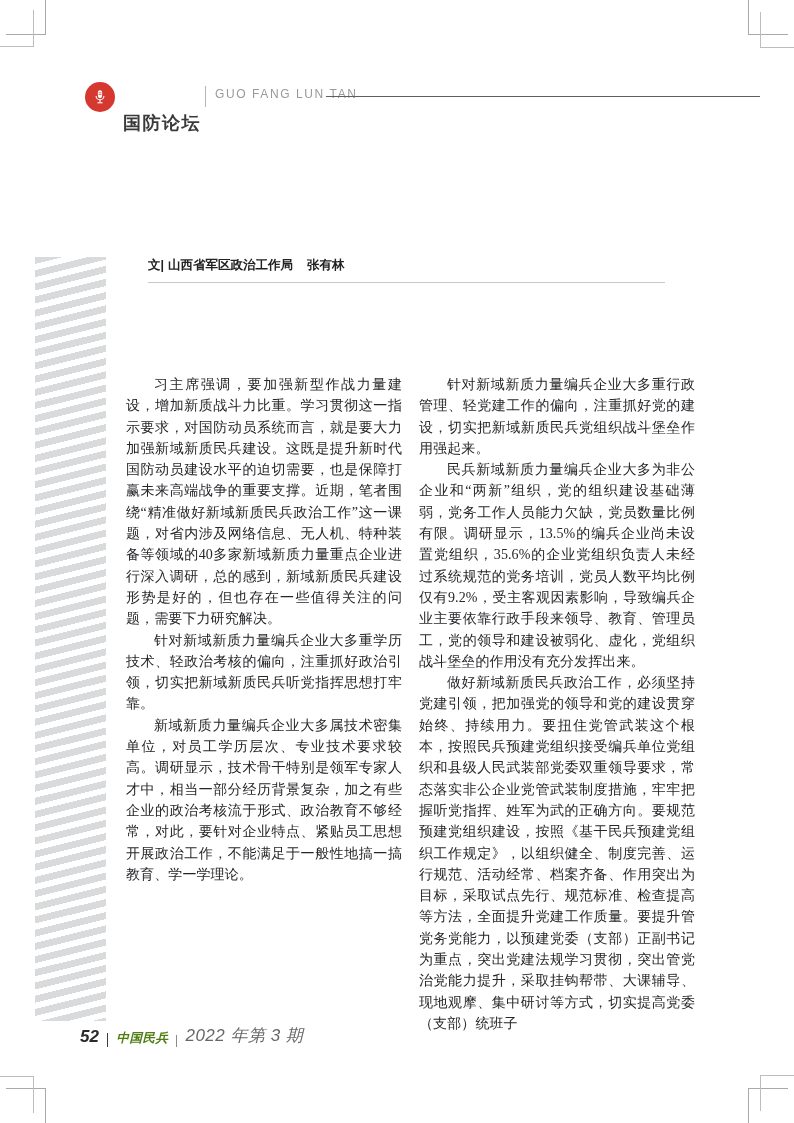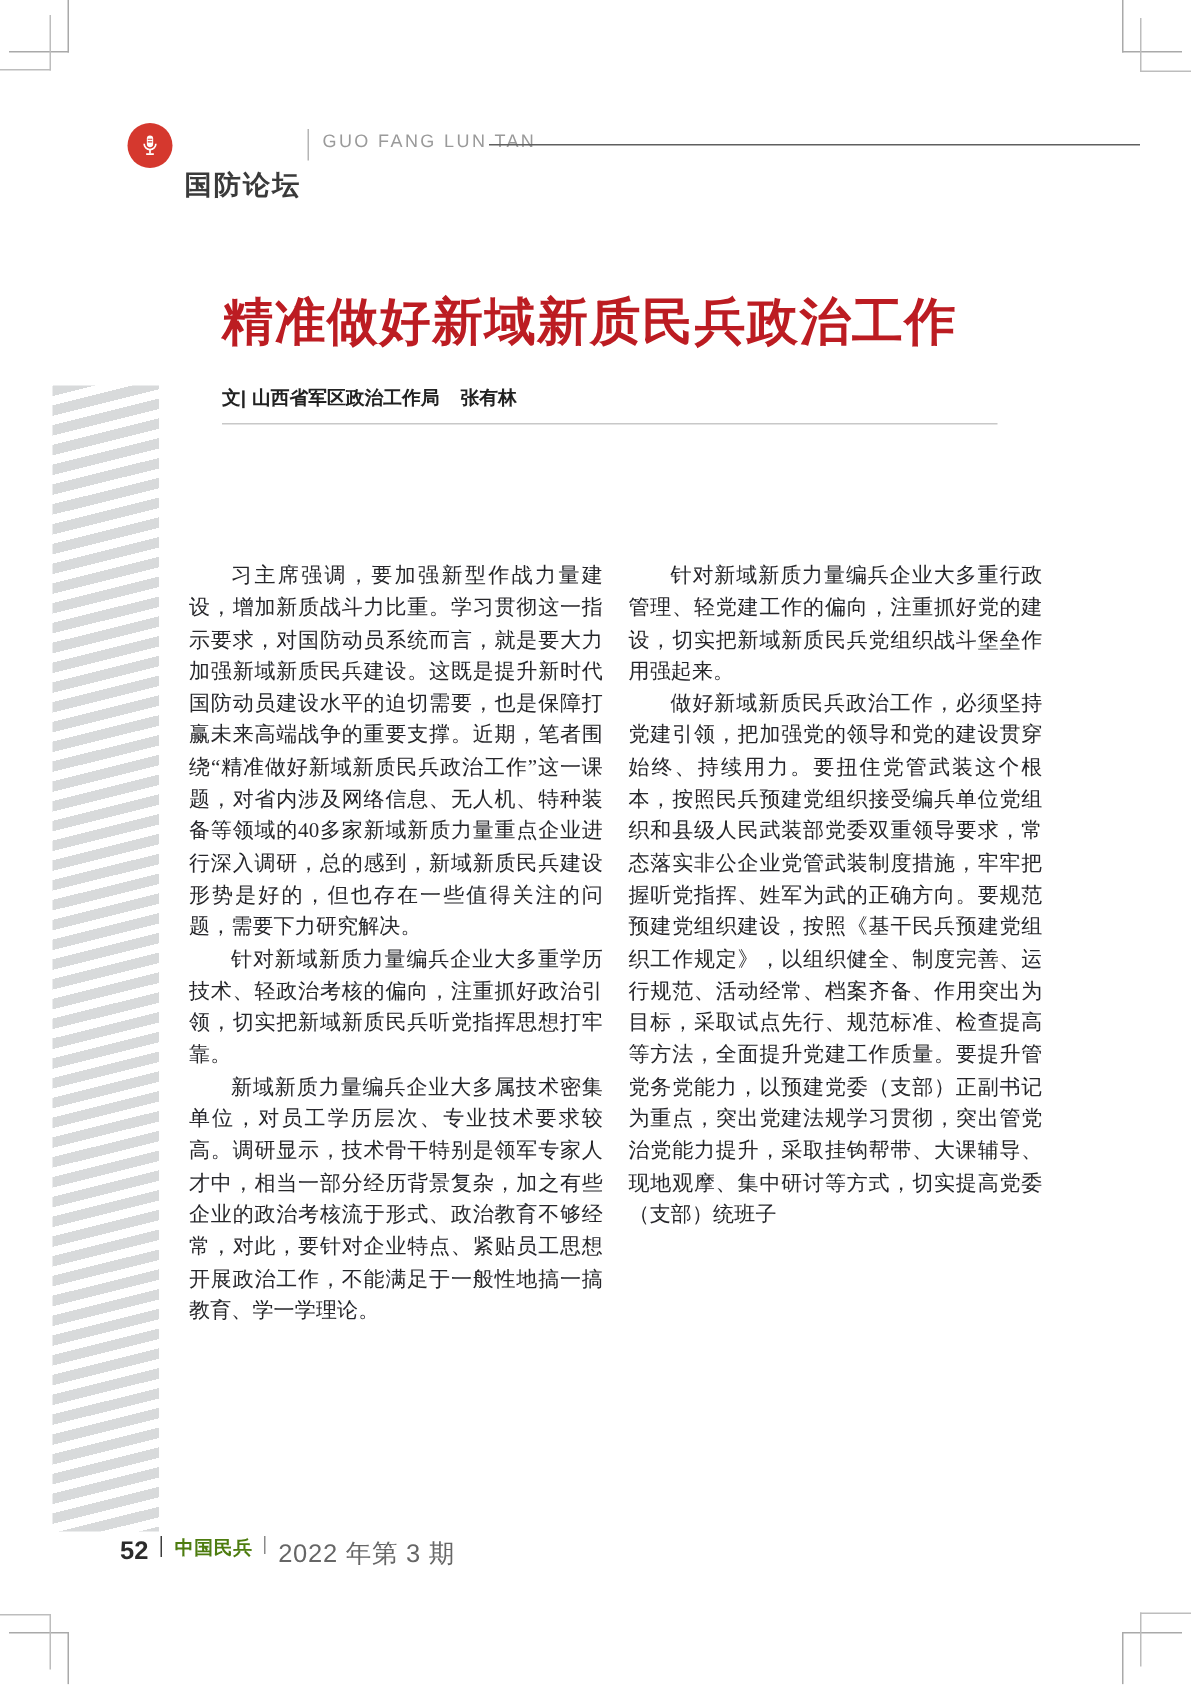--- a/index.html
+++ b/index.html
@@ -40,21 +40,21 @@
 
   
   .columns{position:absolute;left:126px;top:374px;width:570px;display:flex;gap:17px;}
   .col{width:276px;}
   .col p{margin:0;font-family:"Liberation Serif","DejaVu Serif",serif;
          font-size:14px;line-height:21.3px;color:#26262a;
          text-align:justify;text-indent:2em;letter-spacing:0.1px;}
   .col p.no-indent{text-indent:0;}
 
   
-  .footer{position:absolute;left:80px;top:1024px;display:flex;align-items:flex-start;gap:8px;}
+  .footer{position:absolute;left:80px;top:1024px;display:flex;align-items:flex-end;gap:8px;font-style:italic;}
   .pageno{font-size:17px;font-weight:bold;color:#2b2b2b;}
   .fsep{display:inline-block;width:1.5px;height:14px;background:#3c3c3c;}
   .fsep2{display:inline-block;width:1px;height:12px;background:#8a8a8a;}
   .mag{font-size:12.5px;font-weight:bold;color:#4d7c0f;letter-spacing:0.5px;}
   .issue{font-size:17px;color:#666;letter-spacing:0.5px;}
 </style>
 </head>
 <body>
 
 <div class="page">
@@ -78,34 +78,34 @@
       <path d="M6.8 10.5 a5.2 5.2 0 0 0 10.4 0" fill="none" stroke="#ffffff" stroke-width="1.5"></path>
       <line x1="12" y1="15.8" x2="12" y2="19" stroke="#ffffff" stroke-width="1.5"></line>
       <line x1="8.6" y1="19.7" x2="15.4" y2="19.7" stroke="#ffffff" stroke-width="1.5"></line>
     </svg>
   </div>
   <div class="logo-cn">国防论坛</div>
   <div class="logo-sep"></div>
   <div class="logo-en">GUO FANG LUN TAN</div>
   <div class="header-rule"></div>
 
-  <h1 class="title">精准做好新域新质民兵政治工作</h1>
   <div class="byline">
     <span class="byline-label">文|</span><span class="byline-org">山西省军区政治工作局</span><span class="byline-name">张有林</span>
   </div>
   <div class="byline-rule"></div>
 
   <div class="columns">
     <div class="col">
       <p>习主席强调，要加强新型作战力量建设，增加新质战斗力比重。学习贯彻这一指示要求，对国防动员系统而言，就是要大力加强新域新质民兵建设。这既是提升新时代国防动员建设水平的迫切需要，也是保障打赢未来高端战争的重要支撑。近期，笔者围绕“精准做好新域新质民兵政治工作”这一课题，对省内涉及网络信息、无人机、特种装备等领域的40多家新域新质力量重点企业进行深入调研，总的感到，新域新质民兵建设形势是好的，但也存在一些值得关注的问题，需要下力研究解决。</p>
       <p>针对新域新质力量编兵企业大多重学历技术、轻政治考核的偏向，注重抓好政治引领，切实把新域新质民兵听党指挥思想打牢靠。</p>
       <p>新域新质力量编兵企业大多属技术密集单位，对员工学历层次、专业技术要求较高。调研显示，技术骨干特别是领军专家人才中，相当一部分经历背景复杂，加之有些企业的政治考核流于形式、政治教育不够经常，对此，要针对企业特点、紧贴员工思想开展政治工作，不能满足于一般性地搞一搞教育、学一学理论。</p>
     </div>
     <div class="col">
       <p>针对新域新质力量编兵企业大多重行政管理、轻党建工作的偏向，注重抓好党的建设，切实把新域新质民兵党组织战斗堡垒作用强起来。</p>
+      <p>民兵新域新质力量编兵企业大多为非公企业和“两新”组织，党的组织建设基础薄弱，党务工作人员能力欠缺，党员数量比例有限。调研显示，13.5%的编兵企业尚未设置党组织，35.6%的企业党组织负责人未经过系统规范的党务培训，党员人数平均比例仅有9.2%，受主客观因素影响，导致编兵企业主要依靠行政手段来领导、教育、管理员工，党的领导和建设被弱化、虚化，党组织战斗堡垒的作用没有充分发挥出来。</p>
       <p>做好新域新质民兵政治工作，必须坚持党建引领，把加强党的领导和党的建设贯穿始终、持续用力。要扭住党管武装这个根本，按照民兵预建党组织接受编兵单位党组织和县级人民武装部党委双重领导要求，常态落实非公企业党管武装制度措施，牢牢把握听党指挥、姓军为武的正确方向。要规范预建党组织建设，按照《基干民兵预建党组织工作规定》，以组织健全、制度完善、运行规范、活动经常、档案齐备、作用突出为目标，采取试点先行、规范标准、检查提高等方法，全面提升党建工作质量。要提升管党务党能力，以预建党委（支部）正副书记为重点，突出党建法规学习贯彻，突出管党治党能力提升，采取挂钩帮带、大课辅导、现地观摩、集中研讨等方式，切实提高党委（支部）统班子</p>
     </div>
   </div>
 
   <div class="footer">
     <span class="pageno">52</span>
     <span class="fsep"></span>
     <span class="mag">中国民兵</span>
     <span class="fsep2"></span>
     <span class="issue">2022 年第 3 期</span>

